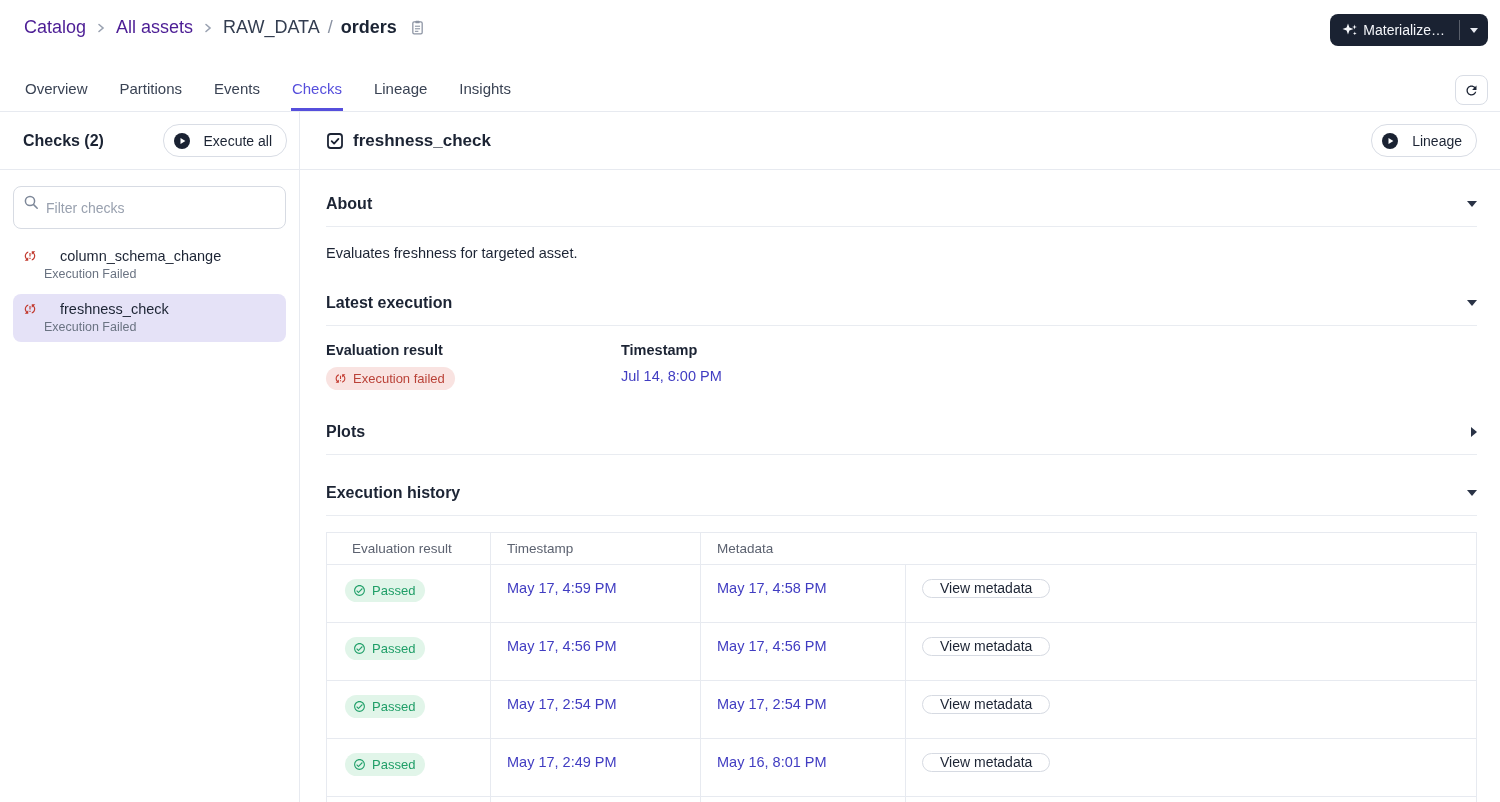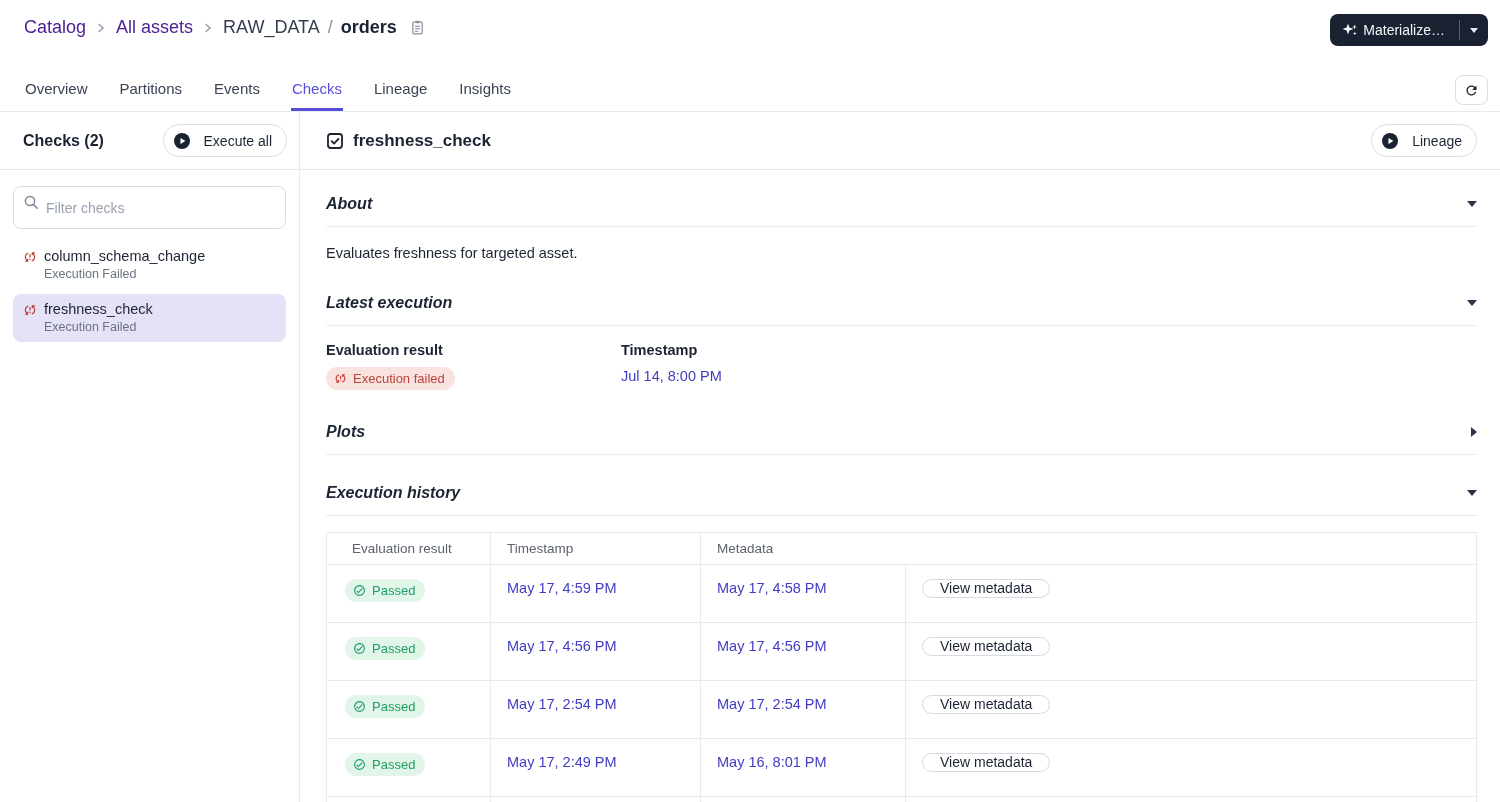--- a/index.html
+++ b/index.html
@@ -45,33 +45,33 @@
     border-radius:16px; height:33px; padding:0 14px 0 10px; font-size:14px; color:#1C2434; cursor:pointer;text-align:center; }
   .filter-wrap { margin:16px 13px 12px; position:relative; }
   .filter-input { width:100%; height:43px; border:1px solid #D7DBE3; border-radius:8px;
     padding:0 10px 0 32px; font-size:14px; color:#1C2434; outline:none;
     font-family:"Liberation Sans","DejaVu Sans",sans-serif; }
   .filter-input::placeholder { color:#99A1AF; }
   .filter-search-ic { position:absolute; left:10px; top:8px; }
   .check-list { display:flex; flex-direction:column; gap:5px; padding:0 13px; }
   .check-item { border-radius:8px; padding:7px 10px 8px; cursor:pointer; }
   .check-item.selected { background:#E5E2F7; }
-  .check-item-top { display:flex; align-items:flex-end; gap:7px; }
+  .check-item-top { display:flex; align-items:center; gap:23px; }
   .check-name { font-size:14.5px; color:#1C2434; }
   .check-status { font-size:12.5px; color:#6A7382; margin:3px 0 0 21px; }
 
   
   .main { flex:1; min-width:0; }
   .main-header { height:58px; border-bottom:1px solid #E7EAF0; display:flex; align-items:center;
     justify-content:space-between; padding:0 23px 0 26px; }
   .main-title-wrap { display:flex; align-items:center; gap:9px; }
   .main-title { font-size:17px; font-weight:700; }
   .main-body { height:632px; overflow:hidden; padding:24px 23px 0 26px; }
 
-  .section-head { display:flex; align-items:center; justify-content:space-between; cursor:pointer;font-style:italic; }
+  .section-head { display:flex; align-items:center; justify-content:space-between; cursor:pointer; }
   .section-title { font-size:16px; font-weight:700; line-height:20px; }
   .caret-down { width:0; height:0; border-left:5px solid transparent; border-right:5px solid transparent;
     border-top:6px solid #2A3346; }
   .caret-right { width:0; height:0; border-top:5px solid transparent; border-bottom:5px solid transparent;
     border-left:6px solid #2A3346; }
   .divider { height:1px; background:#E9ECF1; margin-top:12px; }
   .about-desc { font-size:14.5px; margin-top:18px; color:#1C2434; }
   .mt28 { margin-top:28px; } .mt32 { margin-top:32px; }
 
   .latest-grid { display:grid; grid-template-columns:295px 1fr; margin-top:16px; }

